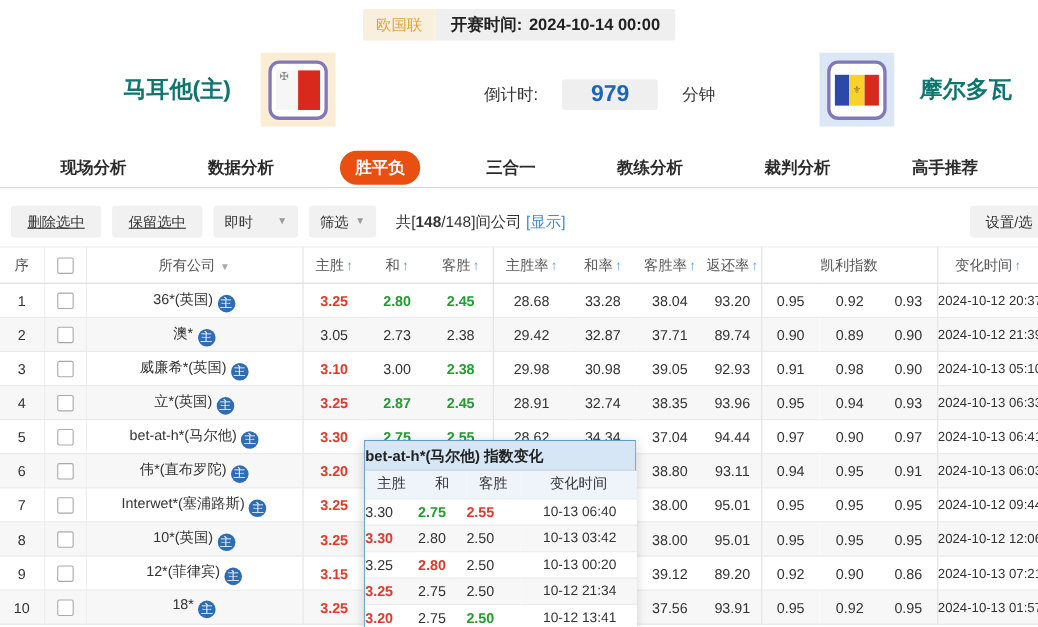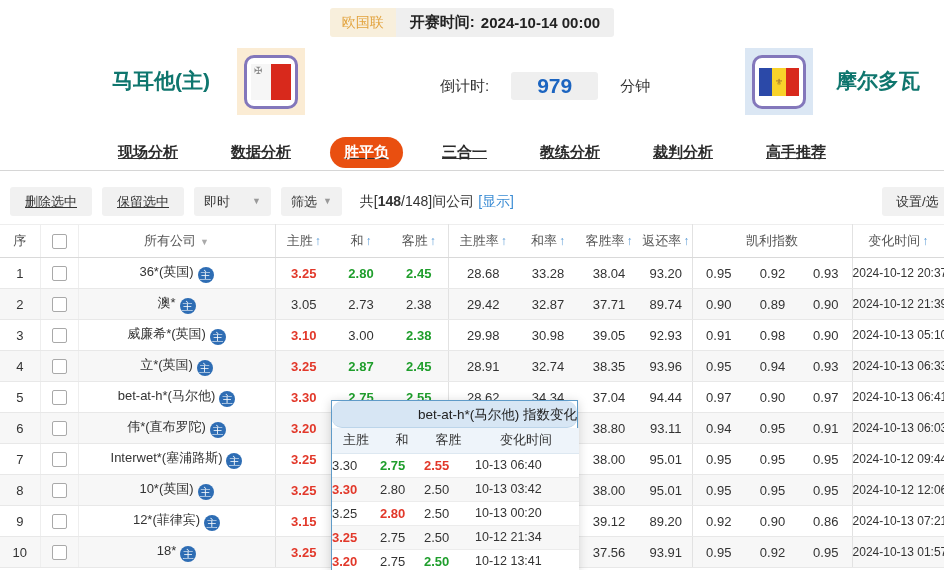--- a/index.html
+++ b/index.html
@@ -27,21 +27,21 @@
   .moldova-flag { width:40px; height:28px; display:flex; position:relative; }
   .moldova-flag .b { flex:1; background:#2b49a8; }
   .moldova-flag .y { flex:1; background:#f8d22a; }
   .moldova-flag .r { flex:1; background:#d8291c; }
   .moldova-flag .emblem { position:absolute; left:50%; top:50%; transform:translate(-50%,-50%); font-size:9px; color:#9a6b2f; line-height:9px; }
 
   .countdown { position:absolute; top:27px; left:440px; width:230px; display:flex; align-items:center; gap:22px; font-size:15px; color:#333; }
   .countdown .num { background:#efefef; color:#1b64c0; font-weight:bold; font-size:21px; padding:2px 26px; border-radius:3px; }
 
   
-  .nav { position:absolute; top:134px; left:0; right:0; height:37px; display:flex; justify-content:center; align-items:center; gap:25px; border-bottom:1px solid #d6d6d6;text-decoration:underline; }
+  .nav { position:absolute; top:134px; left:0; right:0; height:37px; display:flex; justify-content:center; align-items:center; gap:46px; border-bottom:1px solid #d6d6d6; }
   .tab { font-size:15px; font-weight:bold; color:#2b2b2b; cursor:pointer; padding:6px 14px; border-radius:17px; }
   .tab.active { background:#e94f10; color:#fff; }
 
   
   .toolbar { position:absolute; top:187px; left:10px; right:0; height:29px; display:flex; align-items:center; gap:10px; font-size:13px; }
   .tbtn { background:#f1f1f1; border-radius:3px; padding:0 15px; height:29px; line-height:29px; color:#333; cursor:pointer;text-decoration:underline; }
   .tdrop { background:#f1f1f1; border-radius:3px; height:29px; line-height:29px; padding:0 10px; display:flex; align-items:center; cursor:pointer; }
   .tdrop .lbl { padding-right:22px; }
   .tdrop .caret { color:#999; font-size:9px; }
   .count-text { margin-left:8px; font-size:14px; color:#333; }
@@ -63,27 +63,27 @@
   .cb { display:inline-block; width:15px; height:15px; border:1px solid #a9a9a9; border-radius:2px; background:#fff; vertical-align:middle; cursor:pointer; }
   .zhu-badge { display:inline-block; width:16px; height:16px; line-height:16px; border-radius:50%; background:#2e6db4; color:#fff; font-size:11px; text-align:center; margin-left:4px; vertical-align:-3px; }
   td.c-odd { font-size:13px; }
   td.c-odd.red { color:#e2382a; font-weight:bold; }
   td.c-odd.green { color:#1f9e2c; font-weight:bold; }
   td.c-time { font-size:12px; }
   tr.partial td { height:8px; border-bottom:none; background:#fff; }
 
   
   .popup { position:absolute; left:331px; top:400px; width:247px; background:#fff; border:1px solid #5f9bc8; box-shadow:0 2px 10px rgba(0,0,0,.18); }
-  .popup-title { height:27px; line-height:27px; background:#d7e6f4; text-align:right; font-size:13.5px; font-weight:normal; color:#222; border-bottom:1px solid #bcd5ea;border-radius:10px; }
+  .popup-title { height:27px; line-height:27px; background:#d7e6f4; text-align:left; font-size:13.5px; font-weight:bold; color:#222; border-bottom:1px solid #bcd5ea; }
   .popup table { width:100%; border-collapse:collapse; table-layout:fixed; font-size:13px; }
   .popup thead th { height:25px; background:#eef4fa; font-weight:normal; color:#333; border-bottom:1px solid #dde8f1; border-top:none; }
   .popup tbody td { height:24px; border-bottom:1px solid #ececec; background:#fff; }
   .popup td.red { color:#e2382a; font-weight:bold; }
   .popup td.green { color:#1f9e2c; font-weight:bold; }
-  .popup td.p-time { font-size:12.5px; text-align:left; padding-left:2px; }
+  .popup td.p-time { font-size:12.5px; text-align:center; padding-left:2px; }
 </style>
 </head>
 <body>
 
 <div class="kickoff-bar">
   <div class="kickoff-pill">
     <span class="league-badge">欧国联</span>
     <span class="kickoff-text">
       <span>开赛时间:</span>
       <span>2024-10-14 00:00</span>

